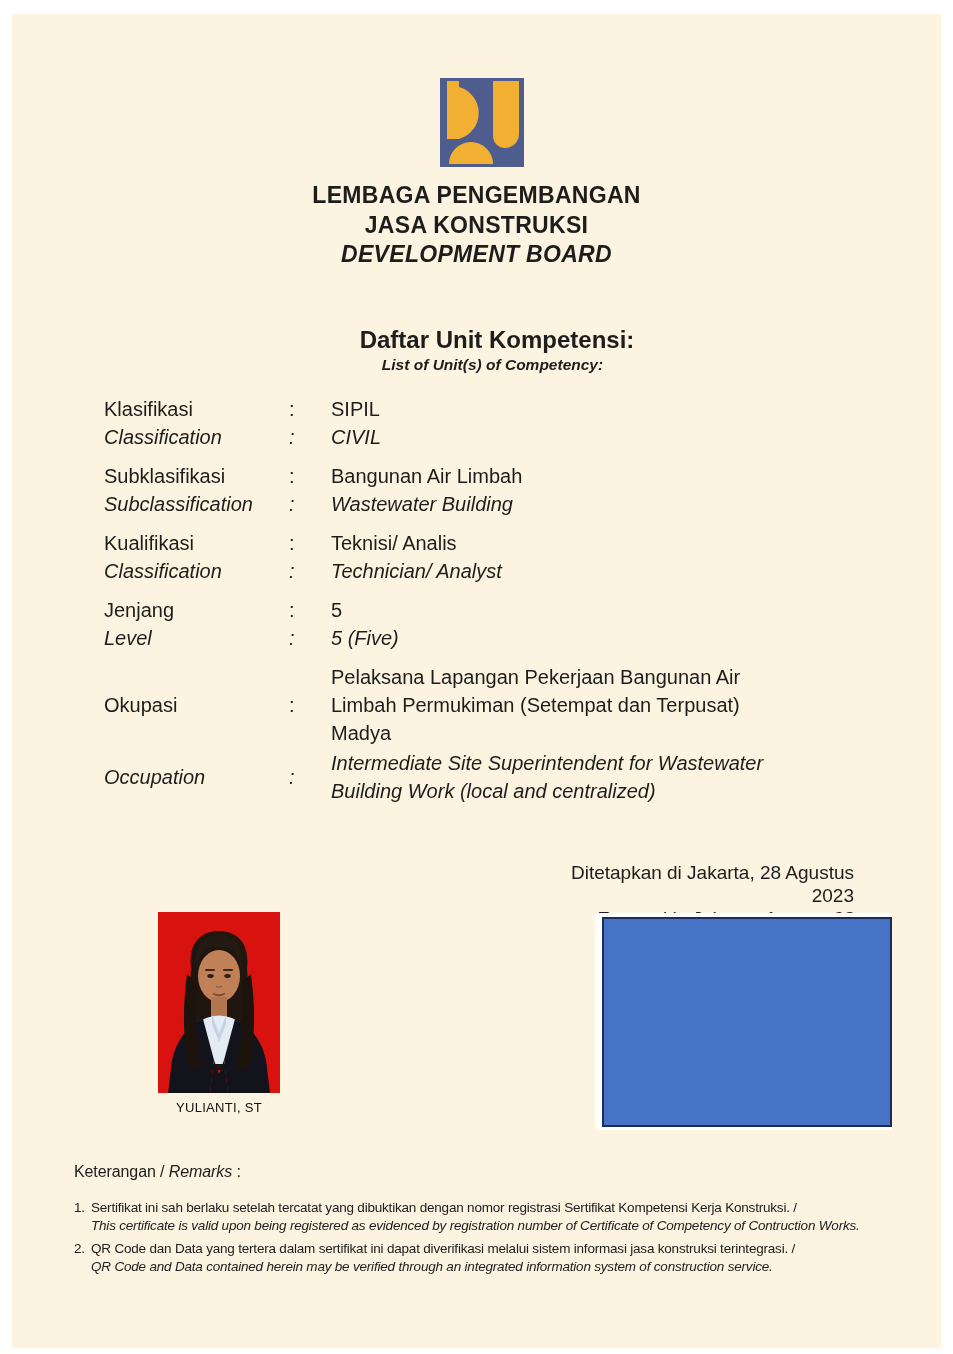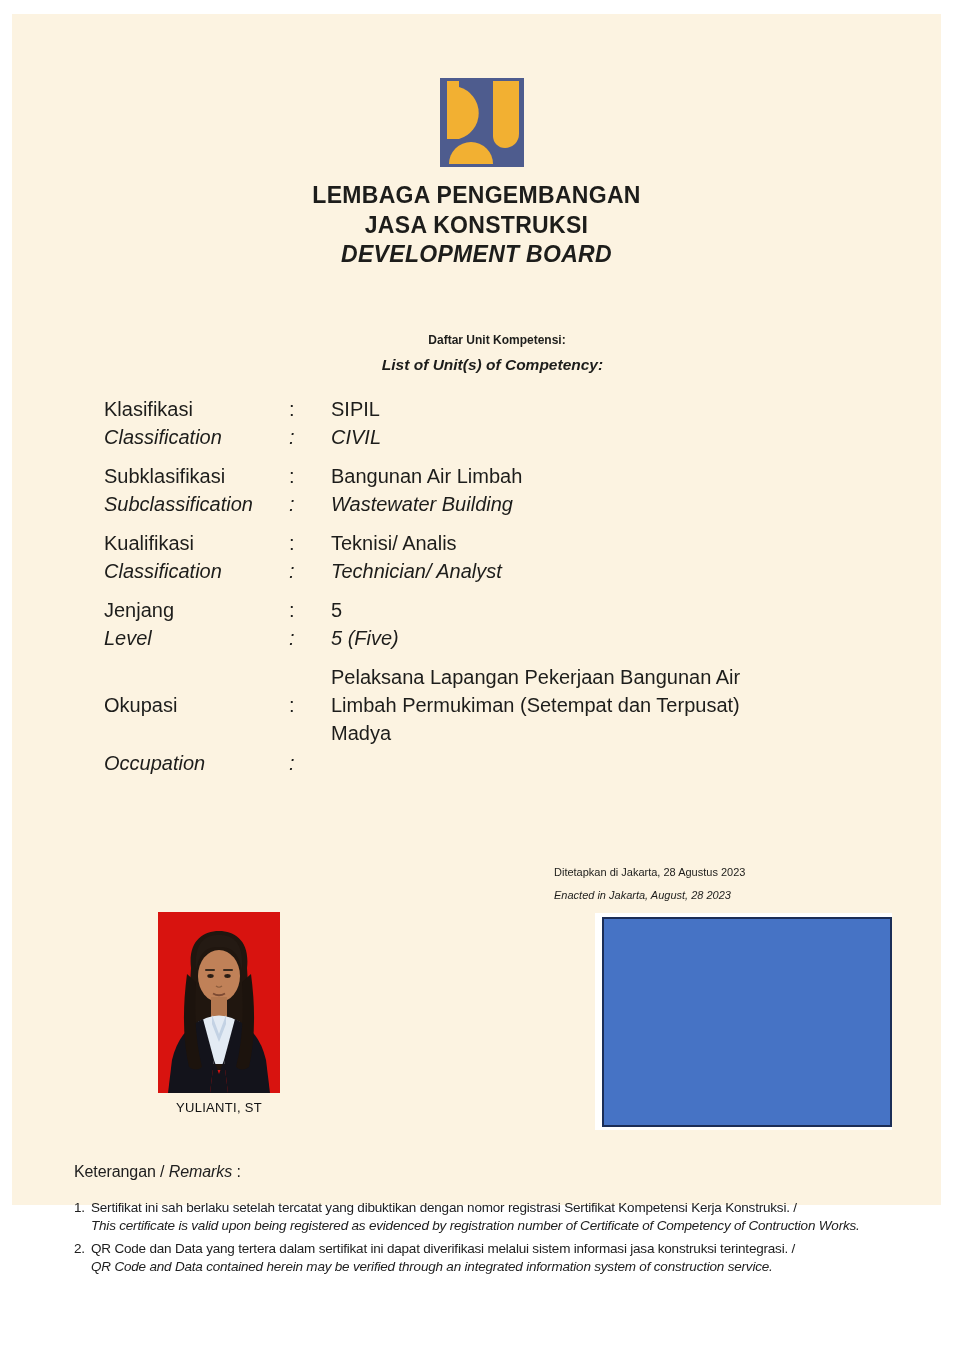--- a/index.html
+++ b/index.html
@@ -4,55 +4,55 @@
 <style>
   * { margin:0; padding:0; box-sizing:border-box; }
   html,body { background:#ffffff; }
   body {
     width:953px; height:1354px; position:relative;
     font-family:"Liberation Sans", sans-serif;
     color:#1d1d1b;
   }
   .canvas { position:absolute; inset:0; background:#ffffff; overflow:hidden; }
   .page {
-    position:absolute; left:12px; top:14px; width:929px; height:1191px;
+    position:absolute; left:12px; top:14px; width:929px; height:1334px;
     background:#fcf3e1;
   }
 
   
   .logo { position:absolute; left:428px; top:64px; width:84px; height:89px; }
 
   
   .org {
     position:absolute; left:0; top:167px; width:100%;
     text-align:center; font-size:23px; font-weight:bold;
     line-height:29.5px; letter-spacing:0.3px;
   }
   .org .en { font-style:italic; }
 
   
   .sect { position:absolute; left:0; top:314px; width:100%; text-align:center; }
-  .sect-title { font-size:12px; font-weight:bold; line-height:24px;padding-left:41px; }
+  .sect-title { font-size:24px; font-weight:bold; line-height:24px;padding-left:41px; }
   .sect-sub { font-size:15.5px; font-weight:bold; font-style:italic; line-height:20px; margin-top:3px;padding-left:32px; }
 
   
   .fields { position:absolute; left:92px; top:381px; width:700px; }
   .pair { margin-bottom:11px; }
   .frow { display:flex; font-size:20px; line-height:28px; }
   .frow.en { font-style:italic; }
   .flabel { flex:0 0 185px; }
   .fcolon { flex:0 0 42px; }
   .fvalue { flex:0 0 455px; }
   .pair.multi .frow { align-items:center; }
   .pair.multi .frow + .frow { margin-top:2px; }
 
   
   .enact {
     position:absolute; left:542px; top:847px; width:300px;
-    text-align:left; font-size:11px; line-height:23px;
+    text-align:right; font-size:19px; line-height:23px;
   }
   .enact .en { font-style:italic; }
 
   
   .photo { position:absolute; left:146px; top:898px; width:122px; height:181px; }
   .photo svg { display:block; width:100%; height:100%; }
   .holder-name {
     position:absolute; left:134px; top:1086px; width:146px;
     text-align:center; font-size:13px; letter-spacing:0.3px; color:#121212;
   }
@@ -158,20 +158,21 @@
 
       <div class="pair multi">
         <div class="frow">
           <div class="flabel">Okupasi</div>
           <div class="fcolon">:</div>
           <div class="fvalue">Pelaksana Lapangan Pekerjaan Bangunan Air Limbah Permukiman (Setempat dan Terpusat) Madya</div>
         </div>
         <div class="frow en">
           <div class="flabel">Occupation</div>
           <div class="fcolon">:</div>
+          <div class="fvalue">Intermediate Site Superintendent for Wastewater Building Work (local and centralized)</div>
         </div>
       </div>
 
     </div>
 
     <div class="enact">
       <div>Ditetapkan di Jakarta, 28 Agustus 2023</div>
       <div class="en">Enacted in Jakarta, August, 28 2023</div>
     </div>
 

